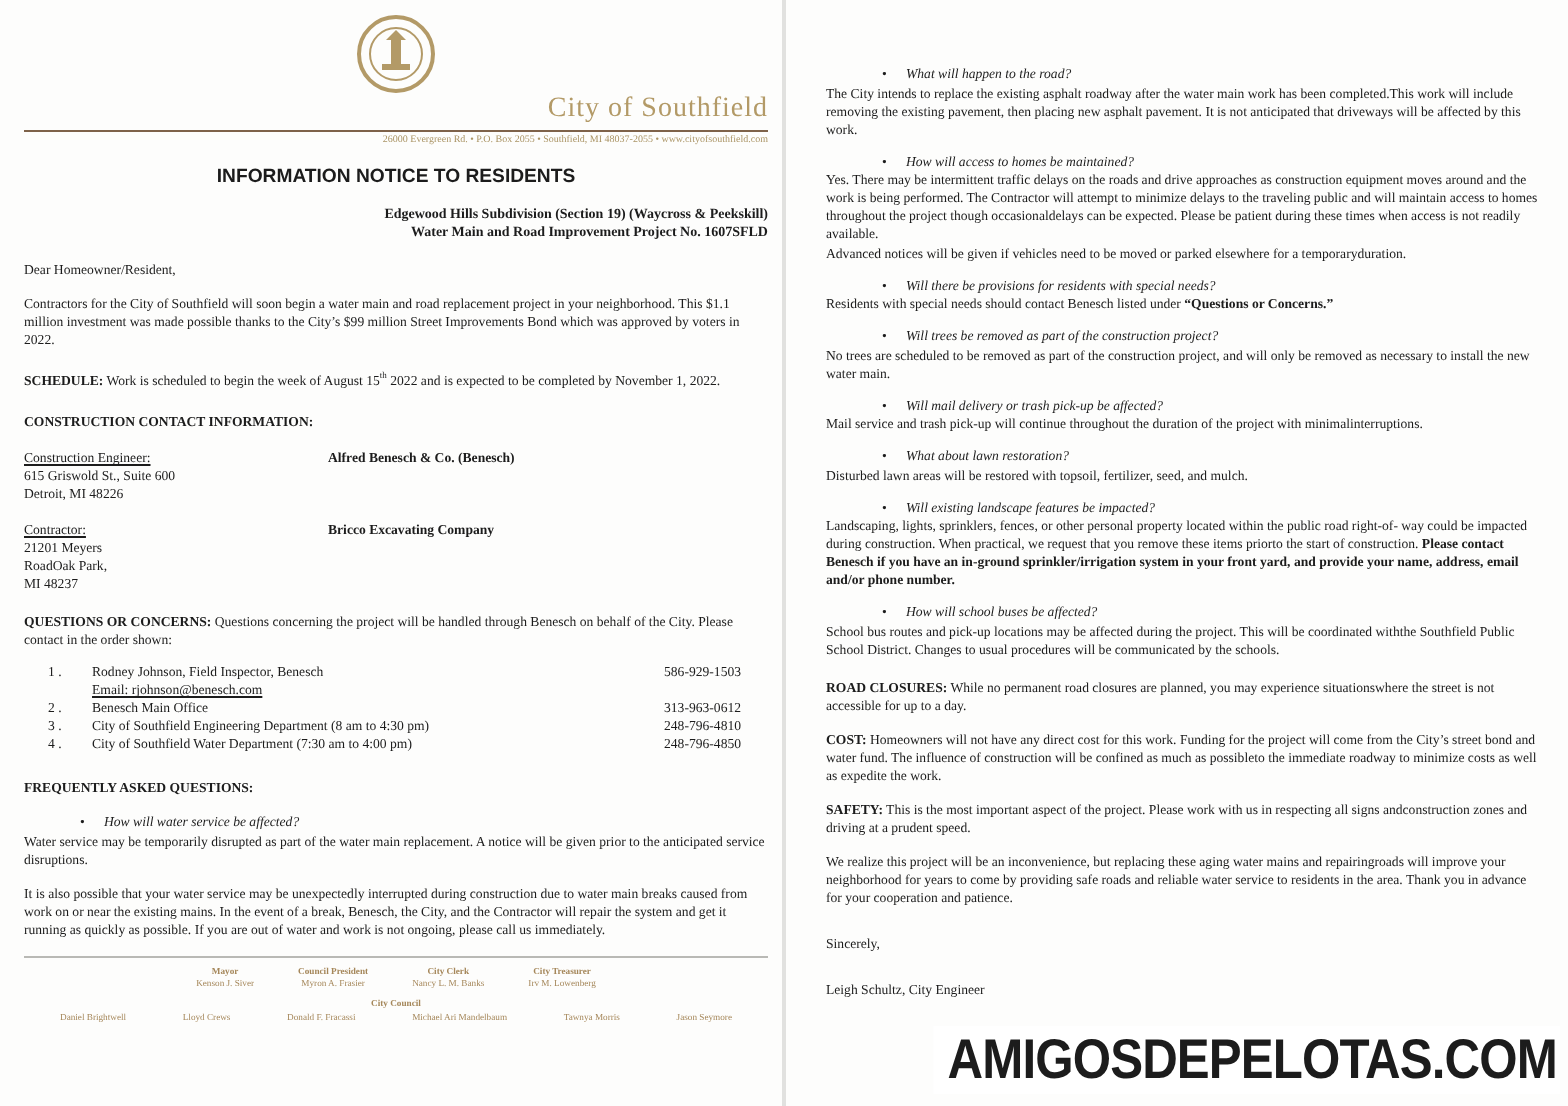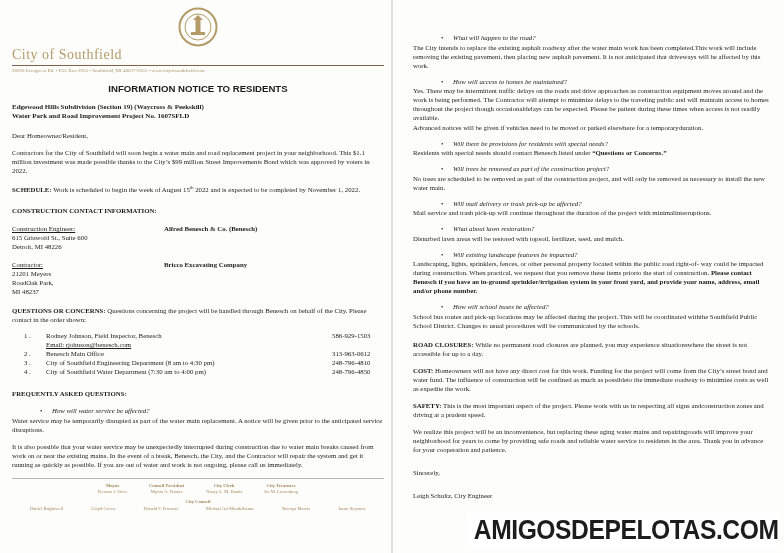--- a/index.html
+++ b/index.html
@@ -8,31 +8,31 @@
     font-family:"Liberation Serif", serif;
     color:#1c1c1c;
     position:relative;
   }
   .page { position:absolute; top:0; }
   .page1 { left:12px; width:372px; }
   .seam  { position:absolute; left:391px; top:0; width:2px; height:553px; background:#e1e1df; }
   .page2 { left:413px; width:358px; }
 
   
-  .letterhead { text-align:left; padding-top:7px; }
+  .letterhead { text-align:right; padding-top:7px; }
   .seal { display:block; margin:0 auto; }
   .org-name { font-size:14px; line-height:15px; color:#b39a67; letter-spacing:0.5px; }
   .hdr-rule { border:none; border-top:1.4px solid #7e624a; margin:3px 0 0 0; }
   .address-line { font-size:5px; line-height:7px; color:#ab9566; margin-top:1px; }
 
   .doc-title {
     text-align:center; font-family:"Liberation Sans", sans-serif;
     font-weight:bold; font-size:9.6px; line-height:11px; margin:9px 0 0 0;
   }
-  .doc-subtitle { text-align:left; font-weight:bold; font-size:7px; line-height:8.6px; margin-top:9px; }
+  .doc-subtitle { text-align:right; font-weight:bold; font-size:7px; line-height:8.6px; margin-top:9px; }
 
   
   .txt { font-size:6.8px; line-height:9px; }
   p.txt { margin:8px 0 0 0; }
   .b { font-weight:bold; }
   .u { text-decoration:underline; }
   sup { font-size:4.5px; }
 
   .contact-row { display:flex; margin-top:9px; }
   .contact-left { width:152px; }
@@ -90,21 +90,21 @@
     </svg>
     <div class="org-name">City of Southfield</div>
     <hr class="hdr-rule">
     <div class="address-line">26000 Evergreen Rd. • P.O. Box 2055 • Southfield, MI 48037-2055 • www.cityofsouthfield.com</div>
   </div>
 
   <div class="doc-title">INFORMATION NOTICE TO RESIDENTS</div>
 
   <div class="doc-subtitle">
     <div>Edgewood Hills Subdivision (Section 19) (Waycross &amp; Peekskill)</div>
-    <div>Water Park and Road Improvement Project No. 1607SFLD</div>
+    <div>Water Main and Road Improvement Project No. 1607SFLD</div>
   </div>
 
   <p class="txt" style="margin-top:11px;">Dear Homeowner/Resident,</p>
 
   <p class="txt">Contractors for the City of Southfield will soon begin a water main and road replacement project in your neighborhood. This $1.1 million investment was made possible thanks to the City’s $99 million Street Improvements Bond which was approved by voters in 2022.</p>
 
   <p class="txt"><span class="b">SCHEDULE:</span><span> Work is scheduled to begin the week of August 15</span><sup>th</sup><span> 2022 and is expected to be completed by November 1, 2022.</span></p>
 
   <p class="txt b" style="margin-top:12px;">CONSTRUCTION CONTACT INFORMATION:</p>
 

